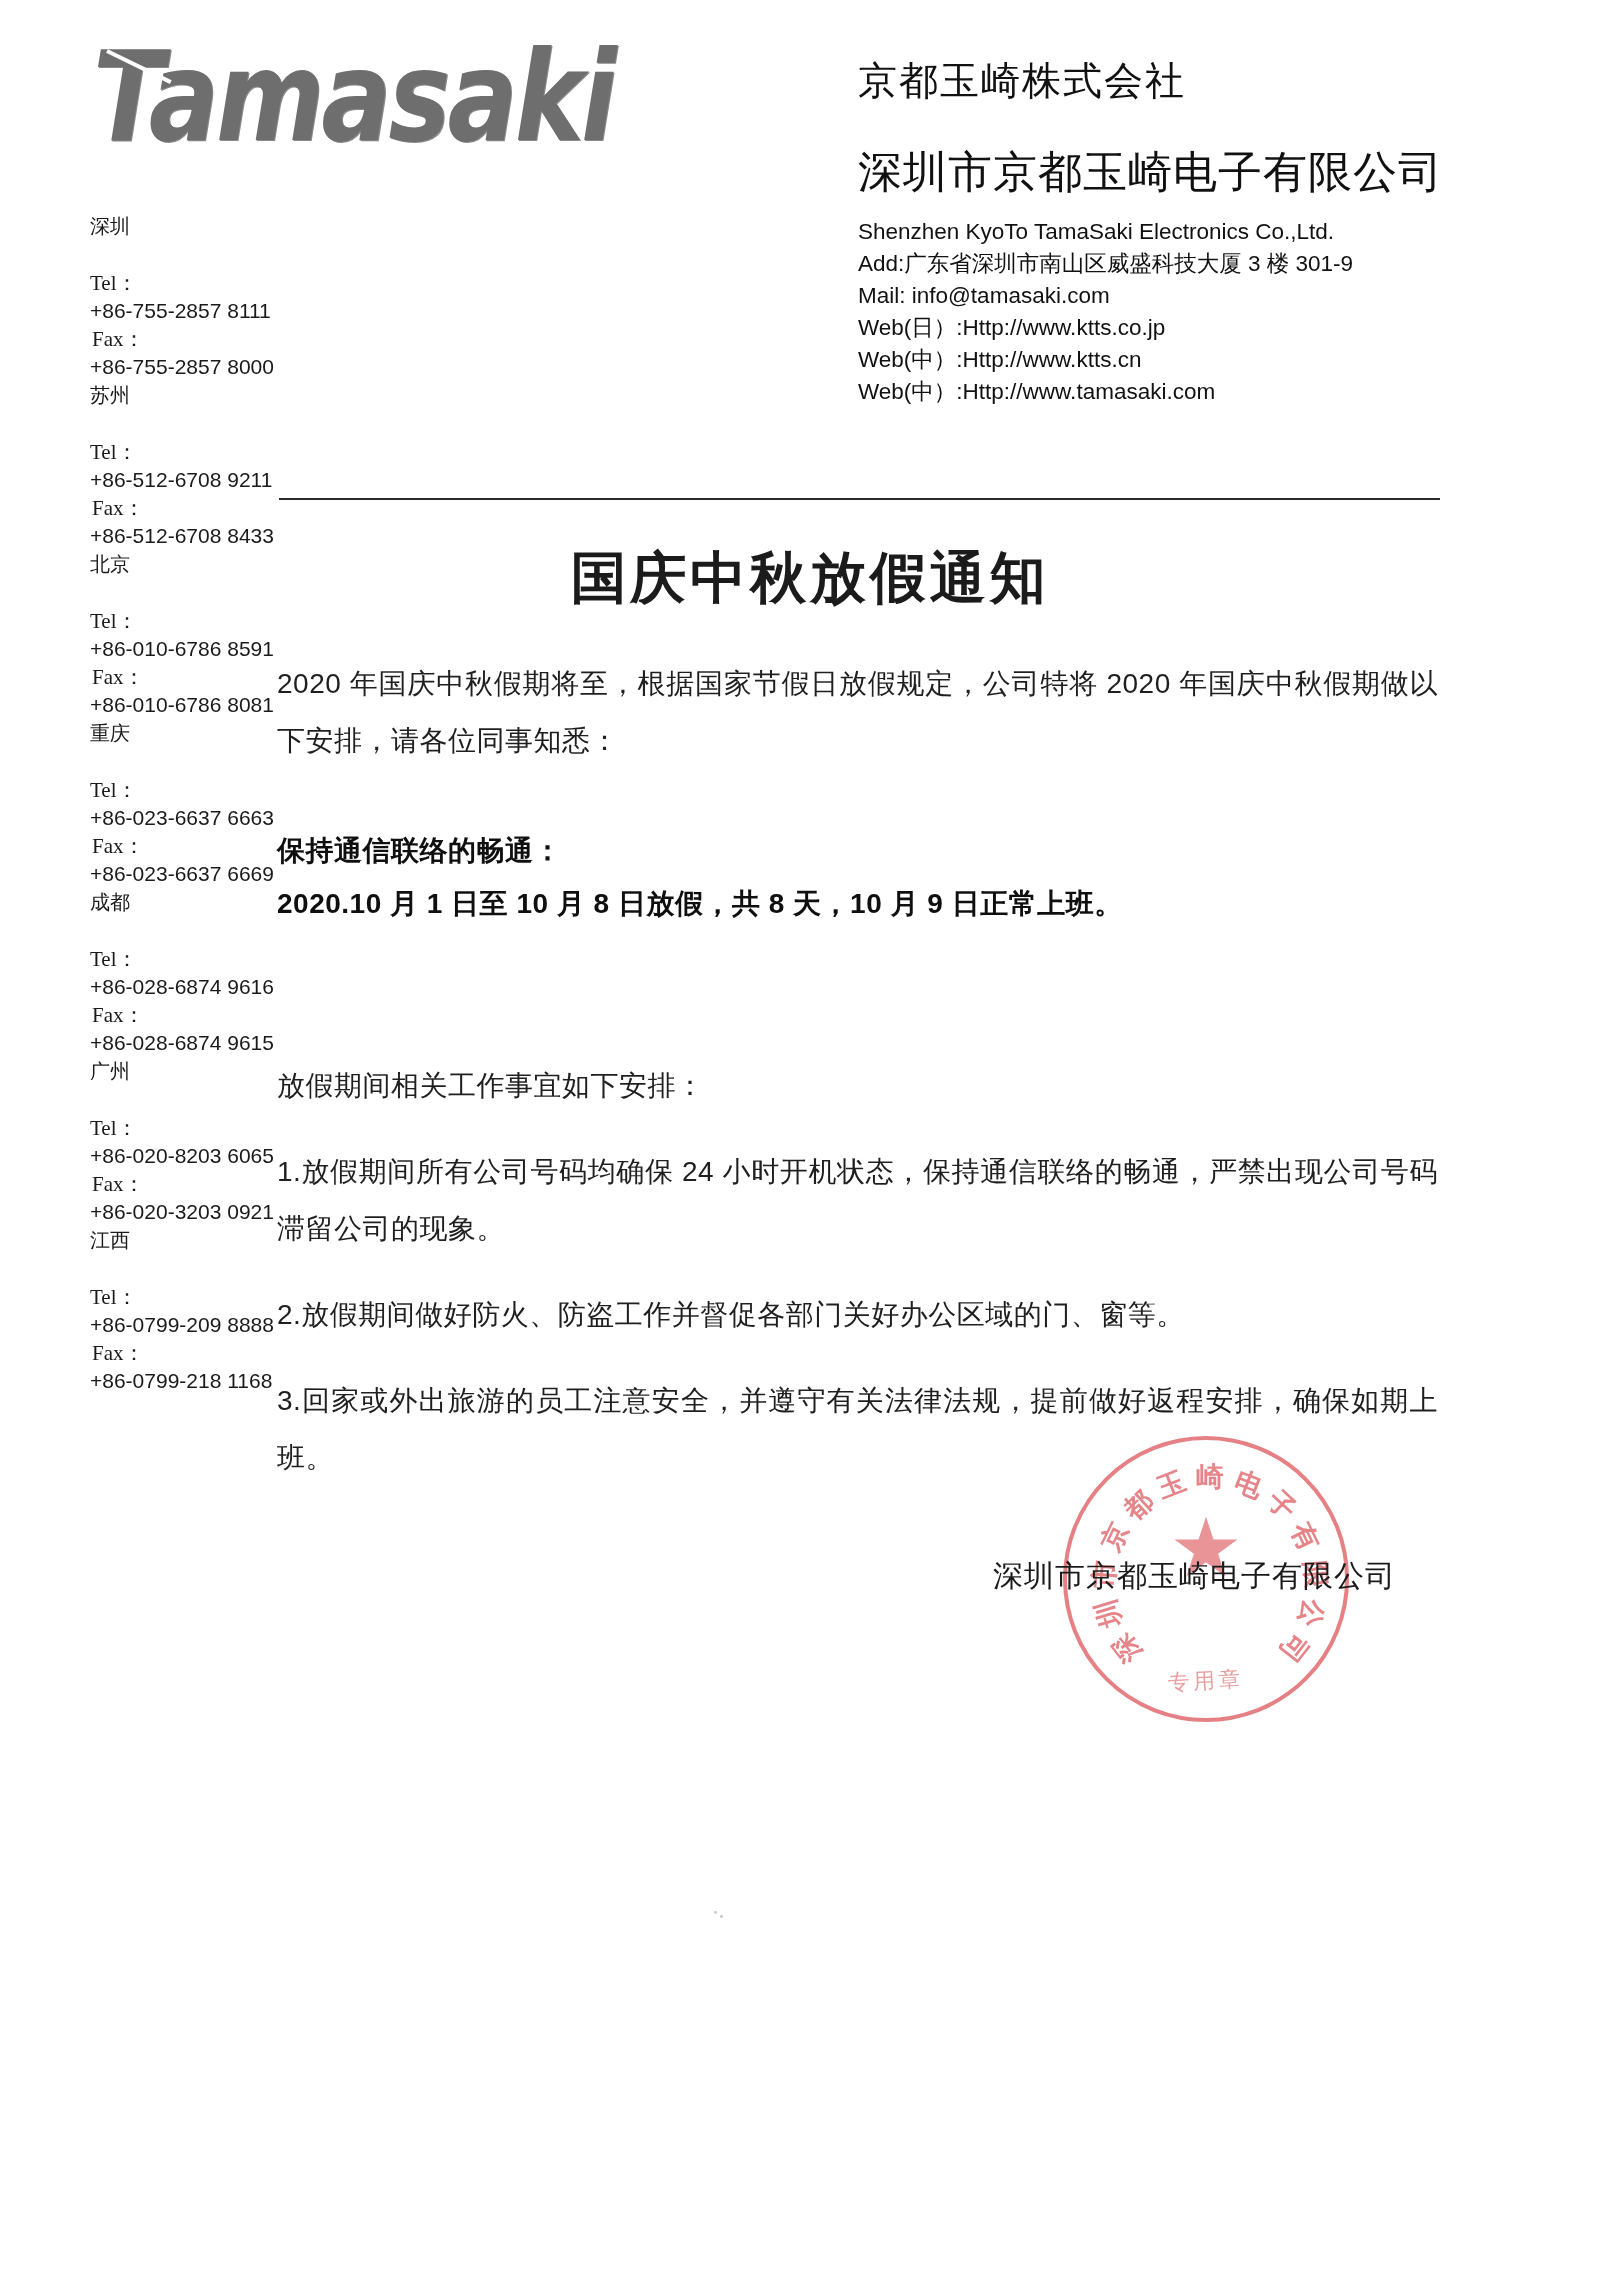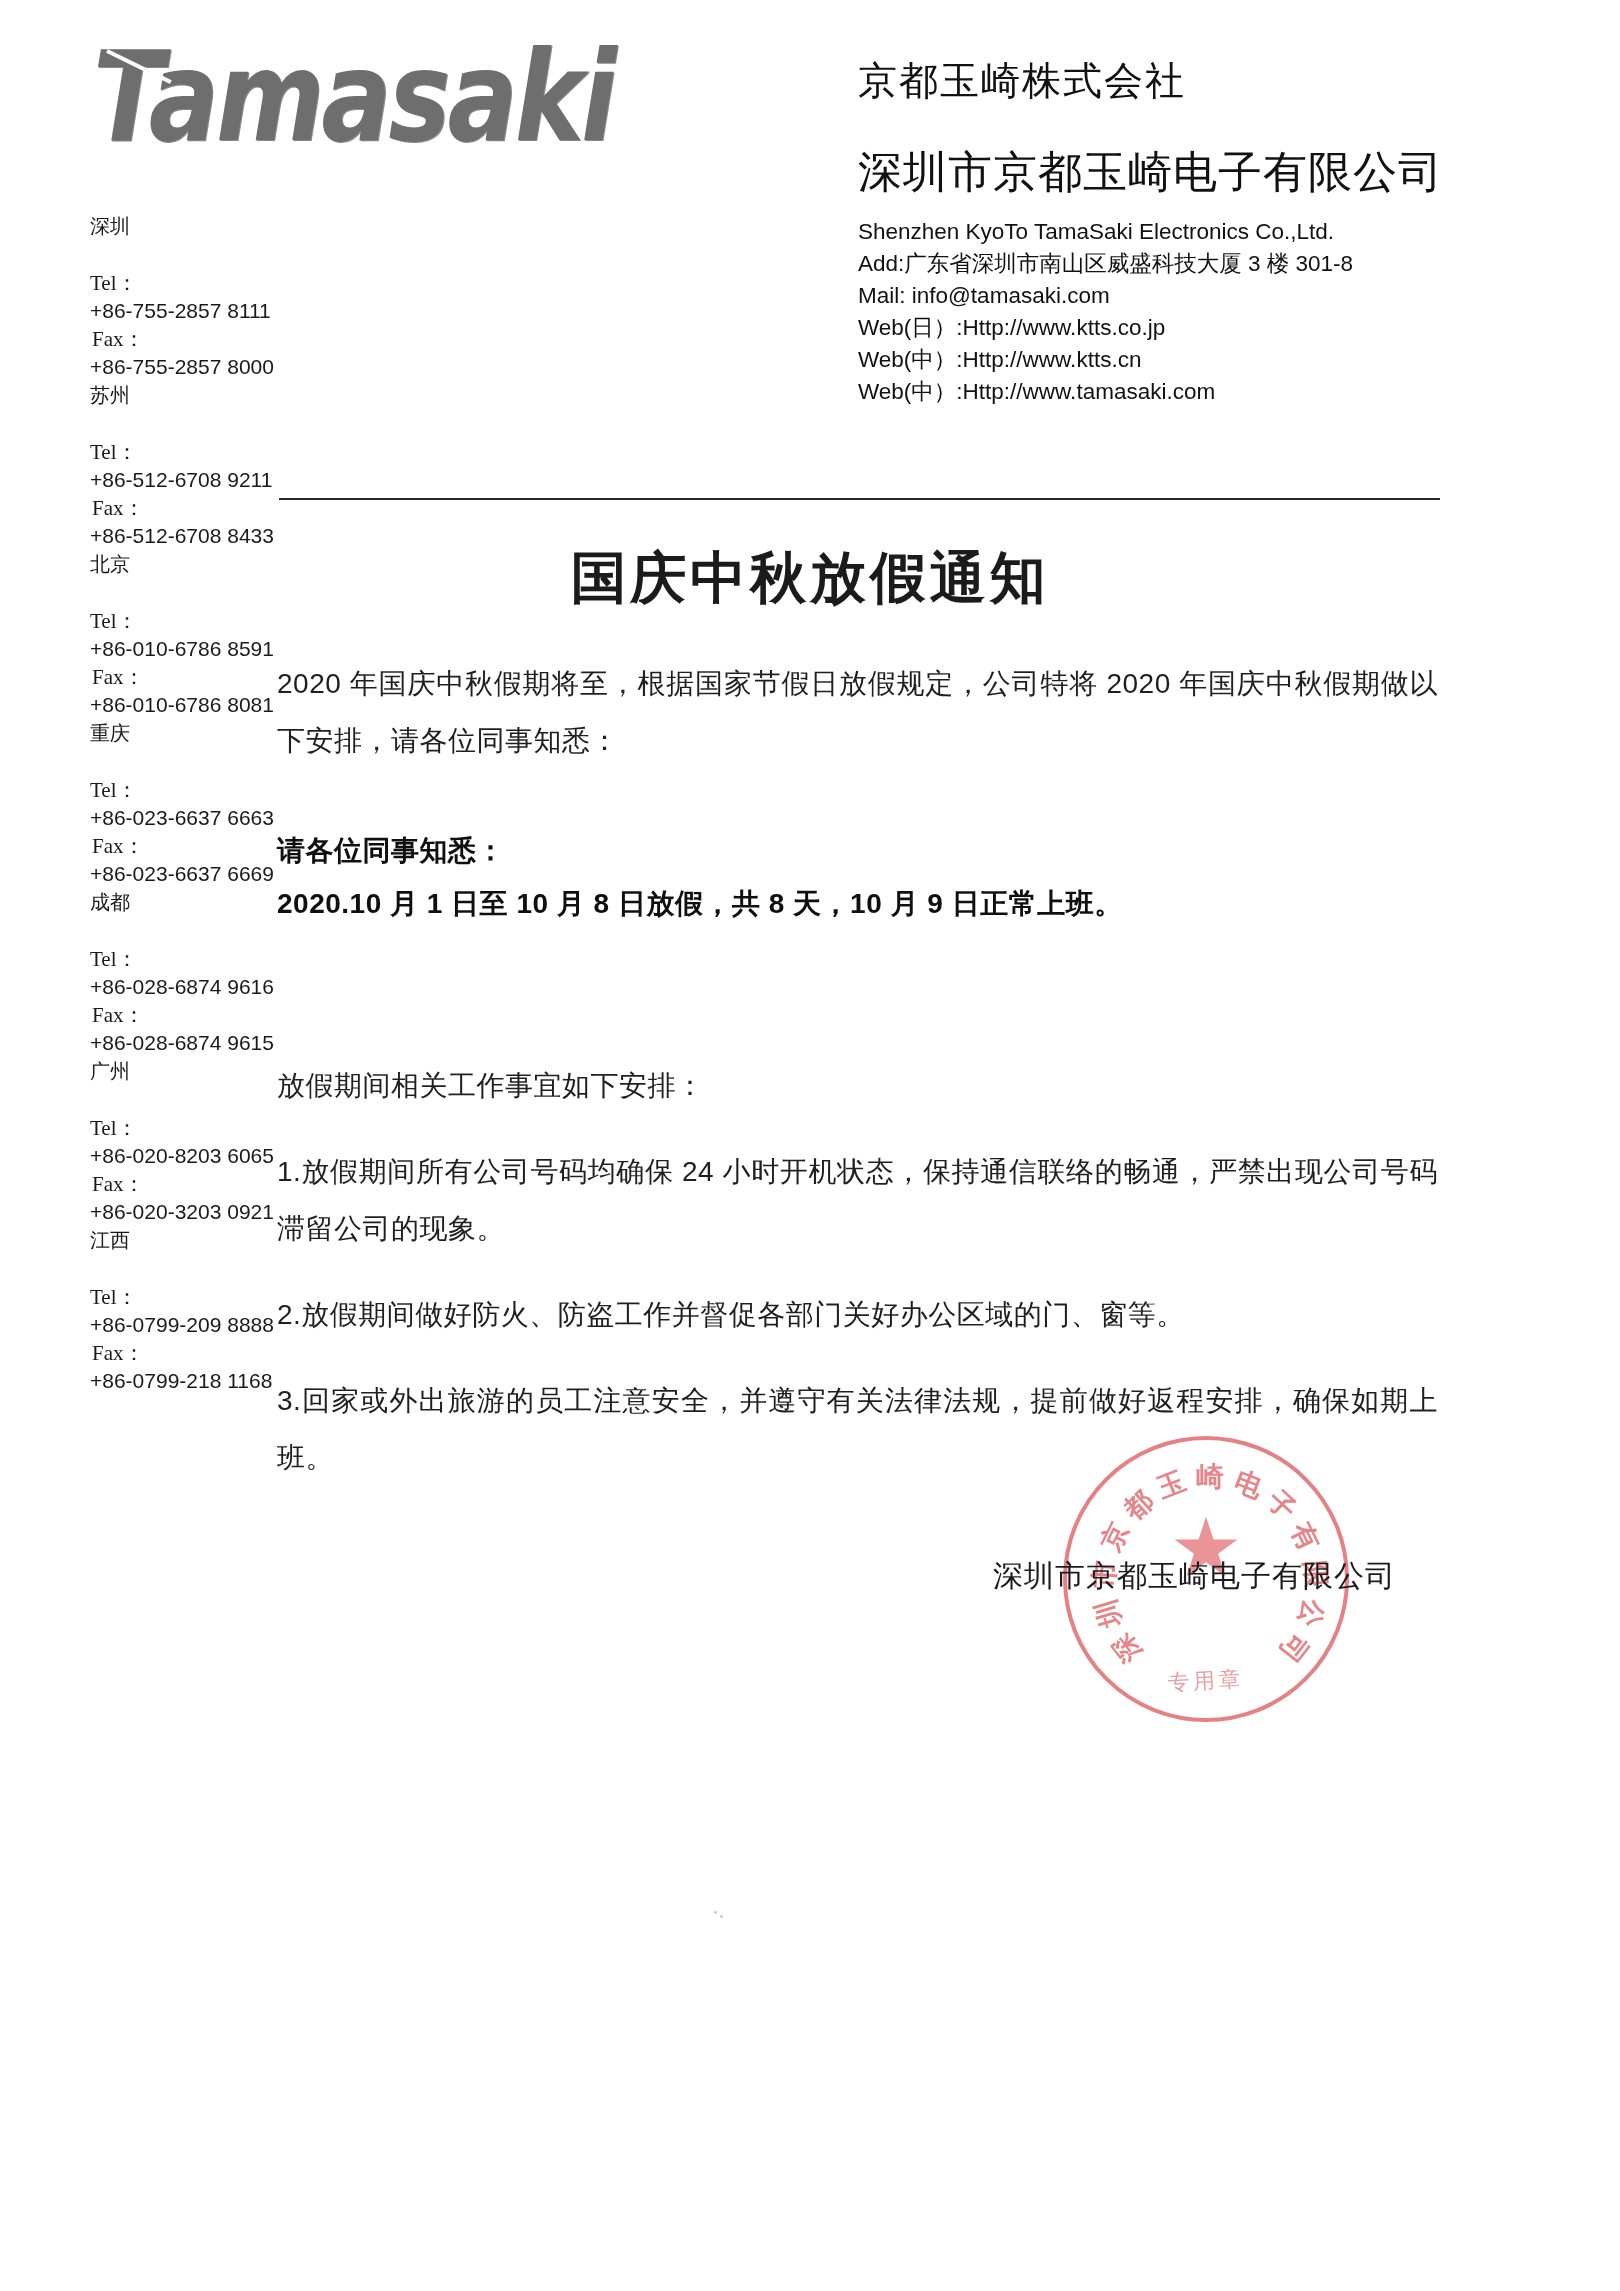--- a/index.html
+++ b/index.html
@@ -318,37 +318,37 @@
           <span class="contact-tel-num">+86-0799-209 8888</span>
           <span class="contact-fax-label">Fax：</span>
           <span class="contact-fax-num">+86-0799-218 1168</span>
         </div>
       </div>
 
     <div class="right-block">
       <div class="jp-name">京都玉崎株式会社</div>
       <div class="cn-name">深圳市京都玉崎电子有限公司</div>
       <div class="en-line">Shenzhen KyoTo TamaSaki Electronics Co.,Ltd.</div>
-      <div class="addr-line">Add:广东省深圳市南山区威盛科技大厦 3 楼 301-8</div>
+      <div class="addr-line">Add:广东省深圳市南山区威盛科技大厦 3 楼 301-9</div>
       <div class="mail-line">Mail: info@tamasaki.com</div>
       <div class="web-line">Web(日）:Http://www.ktts.co.jp</div>
       <div class="web-line">Web(中）:Http://www.ktts.cn</div>
       <div class="web-line">Web(中）:Http://www.tamasaki.com</div>
     </div>
 
   </div>
 
   <div class="divider"></div>
 
   <div class="doc-title">国庆中秋放假通知</div>
 
   <div class="body-area">
     <div class="para">2020 年国庆中秋假期将至，根据国家节假日放假规定，公司特将 2020 年国庆中秋假期做以下安排，请各位同事知悉：</div>
     <div class="gap-md"></div>
-    <div class="sched">请各位同事知悉：</div>
+    <div class="sched">保持通信联络的畅通：</div>
     <div class="sched">2020.10 月 1 日至 10 月 8 日放假，共 8 天，10 月 9 日正常上班。</div>
     <div class="gap-lg"></div>
     <div class="para">放假期间相关工作事宜如下安排：</div>
     <div class="gap-sm"></div>
     <div class="para">1.放假期间所有公司号码均确保 24 小时开机状态，保持通信联络的畅通，严禁出现公司号码滞留公司的现象。</div>
     <div class="gap-sm"></div>
     <div class="para">2.放假期间做好防火、防盗工作并督促各部门关好办公区域的门、窗等。</div>
     <div class="gap-sm"></div>
     <div class="para">3.回家或外出旅游的员工注意安全，并遵守有关法律法规，提前做好返程安排，确保如期上班。</div>
   </div>

